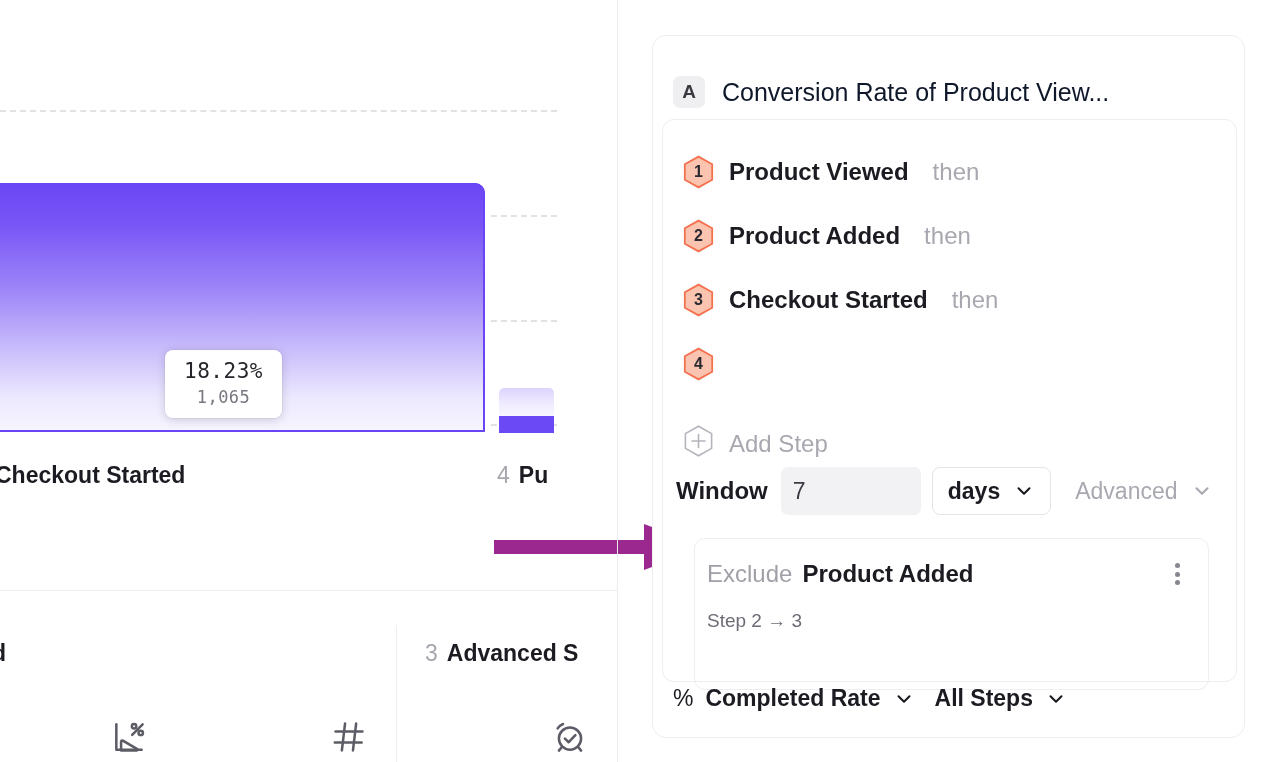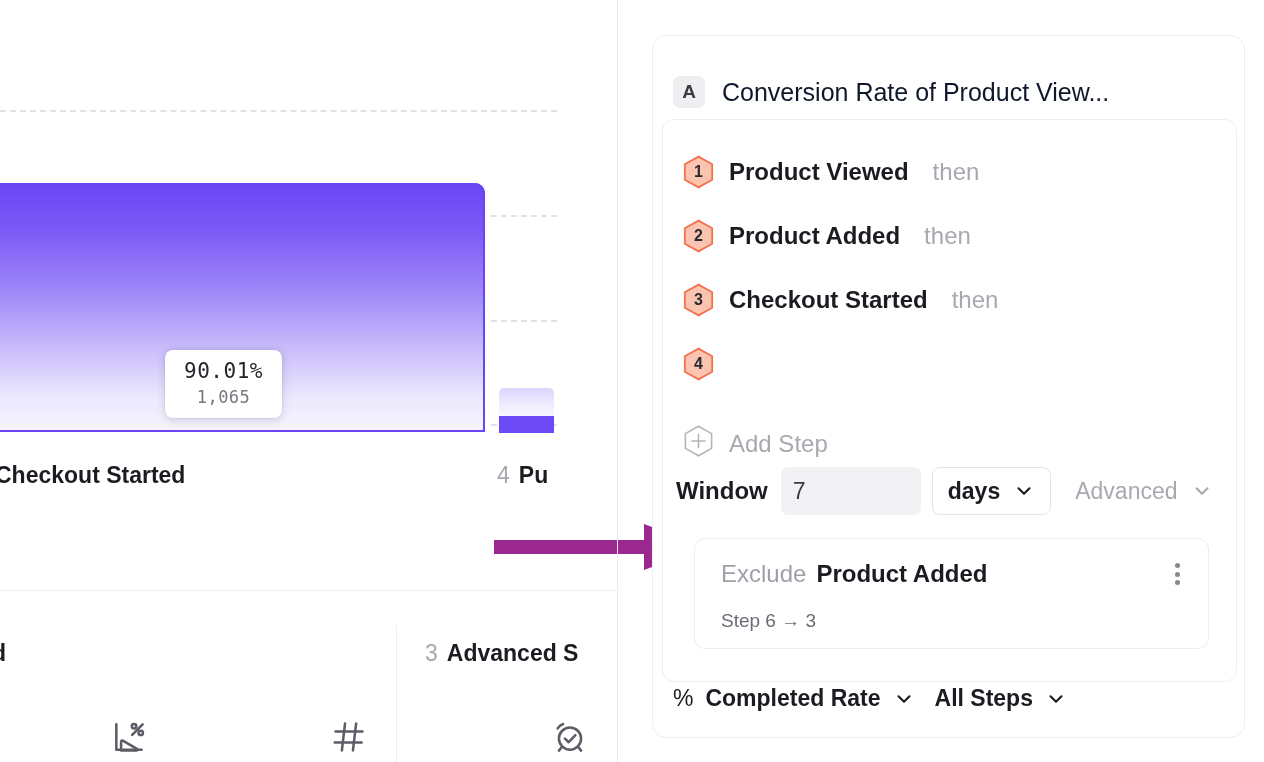--- a/index.html
+++ b/index.html
@@ -174,23 +174,23 @@
     margin-left: 11px; height: 48px; padding: 0 15px;
     border: 1px solid #e4e4e8; border-radius: 8px;
   }
   #window-unit-label { font-size: 23px; font-weight: 600; color: #1b1b22; }
   #advanced-toggle {
     display: flex; align-items: center; gap: 13px; margin-left: 24px;
   }
   #advanced-label { font-size: 23px; color: #a8a8b0; }
 
   #exclude-card {
-    margin: 16px 0 0 31px; width: 515px; height: 111px;
+    margin: 16px 0 0 31px; width: 515px; height: 152px;
     border: 1px solid #eeeef1; border-radius: 11px;
-    position: relative; padding: 21px 0 0 26px;
+    position: relative; padding: 21px 0 0 12px;
   }
   #exclude-title-row { display: flex; align-items: baseline; }
   #exclude-prefix { font-size: 24px; color: #a0a0a8; font-weight: 400; }
   #exclude-event { font-size: 24px; color: #1b1b22; font-weight: 700; margin-left: 10px; }
   #exclude-steps { margin-top: 22px; font-size: 19px; color: #6c6c76; }
   #exclude-menu-button {
     position: absolute; right: 18px; top: 20px;
     width: 26px; height: 30px;
     display: flex; flex-direction: column; align-items: center; justify-content: space-between;
     padding: 4px 0;
@@ -223,21 +223,21 @@
     <div id="bar-3-base"></div>
     <div id="bar-3-wrap">
       <div id="bar-3-fill"></div>
       <div id="bar-3-outline"></div>
     </div>
 
     <div id="bar-4-fill"></div>
     <div id="bar-4-base"></div>
 
     <div id="chart-tooltip">
-      <div id="tooltip-pct">90.01%</div>
+      <div id="tooltip-pct">18.23%</div>
       <div id="tooltip-count">1,065</div>
     </div>
 
     <div class="axis-label" id="axis-label-3">
       <span>Checkout Started</span>
     </div>
     <div class="axis-label" id="axis-label-4">
       <span class="axis-index">4</span><span>Pu</span>
     </div>
 
@@ -361,21 +361,21 @@
               <path d="m6 9 6 6 6-6"></path>
             </svg>
         </div>
       </div>
 
       <div id="exclude-card">
         <div id="exclude-title-row">
           <span id="exclude-prefix">Exclude</span>
           <span id="exclude-event">Product Added</span>
         </div>
-        <div id="exclude-steps">Step 6 → 3</div>
+        <div id="exclude-steps">Step 2 → 3</div>
         <div id="exclude-menu-button">
           <i></i>
           <i></i>
           <i></i>
         </div>
       </div>
 
     </div>
 
     <div id="builder-footer">

